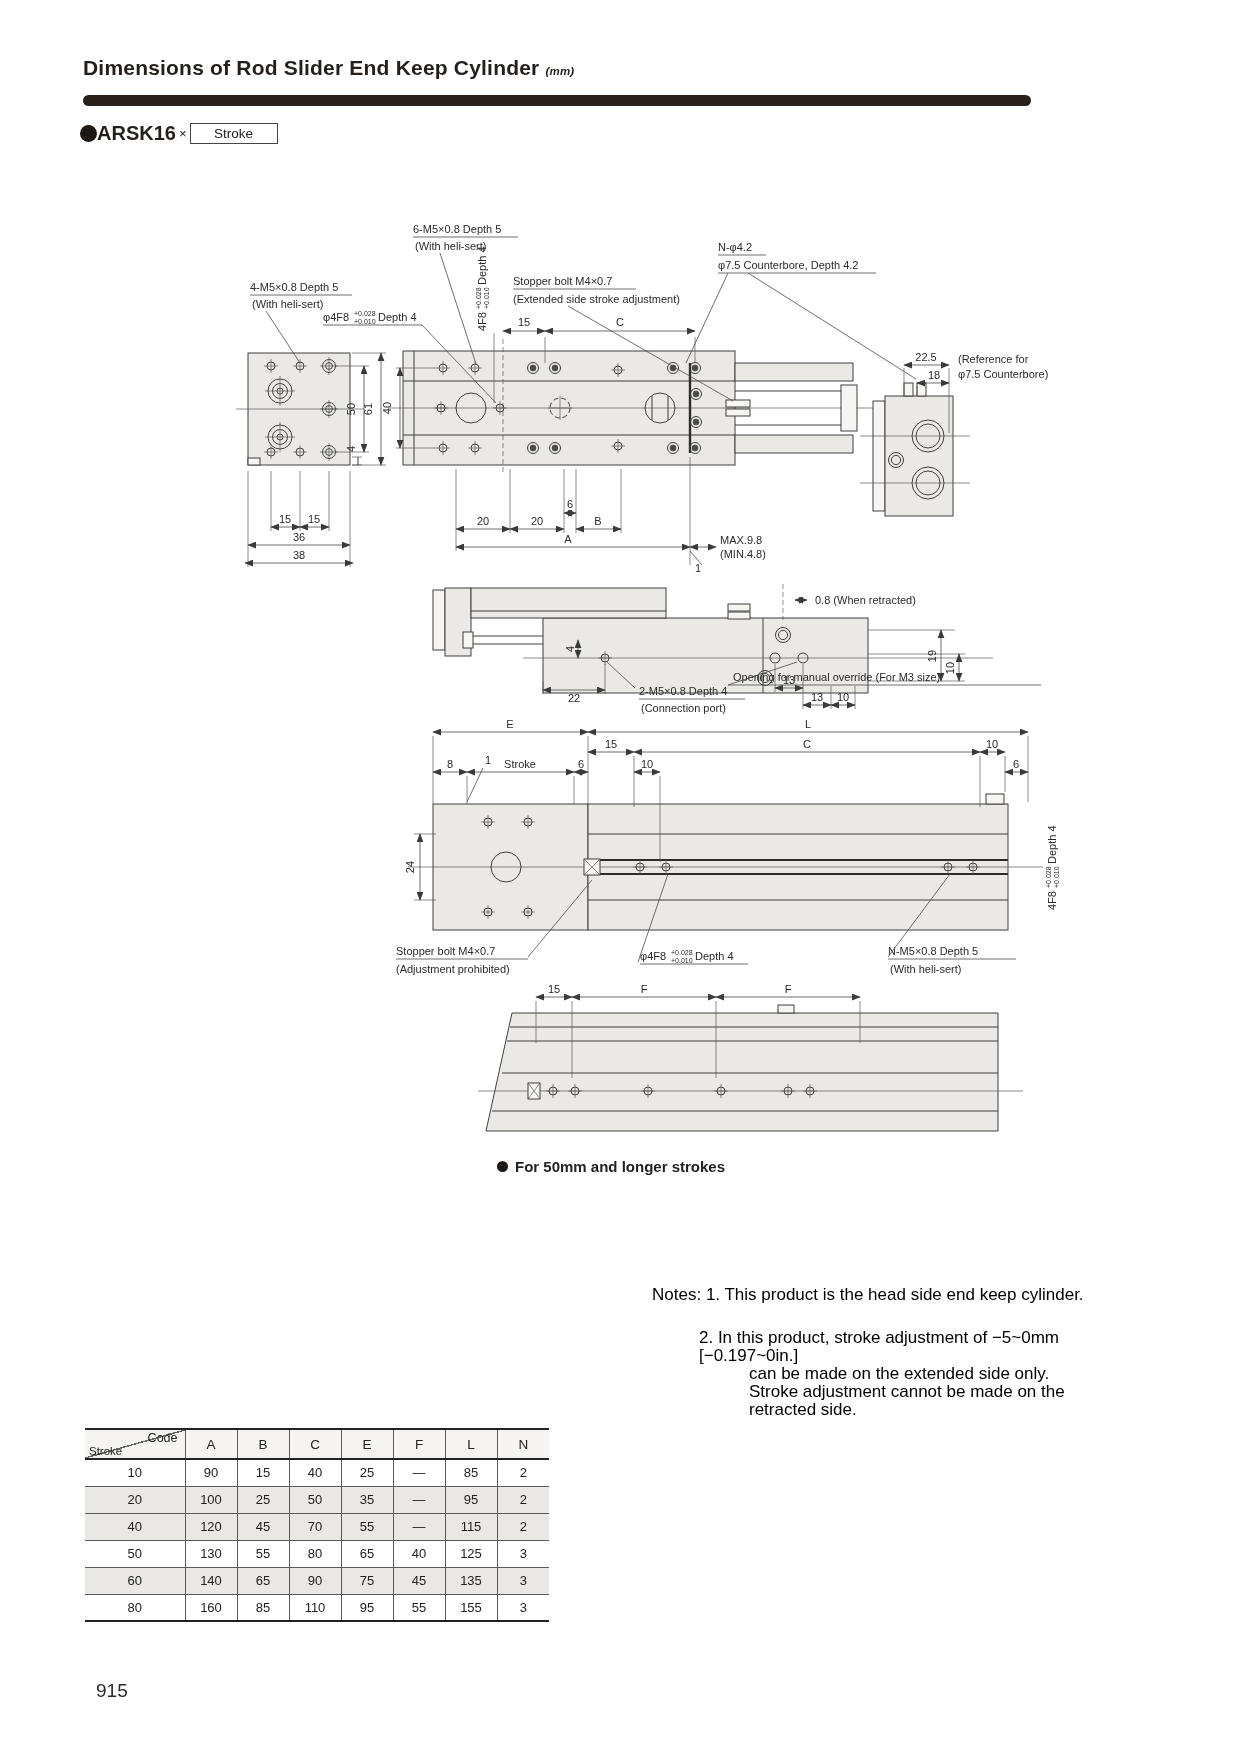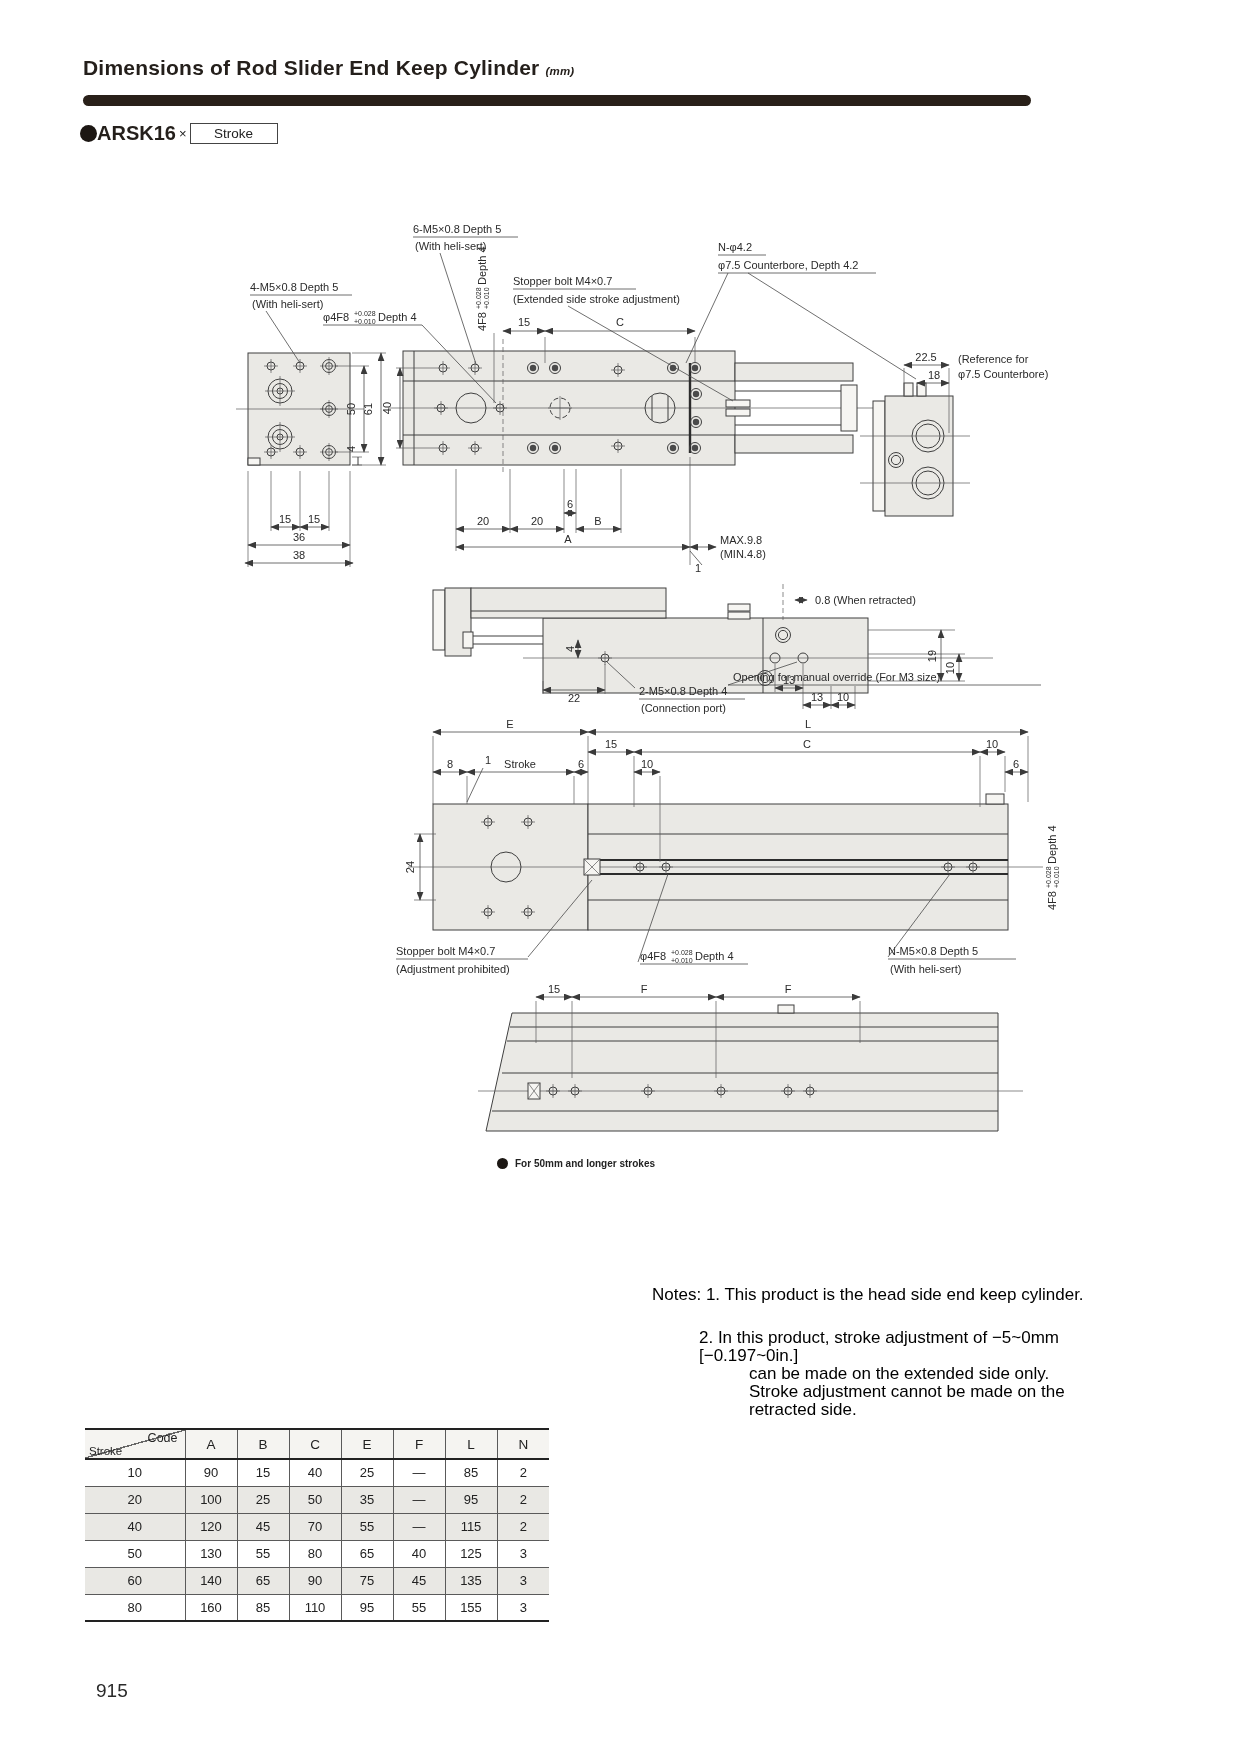--- a/index.html
+++ b/index.html
@@ -30,21 +30,21 @@
   .fillw { fill:#f6f5f2; stroke:#3f3f3f; stroke-width:1; }
   .ext { stroke:#5a5a5a; stroke-width:.7; fill:none; }
   .dim { stroke:#4a4a4a; stroke-width:.8; fill:none;
          marker-start:url(#arr); marker-end:url(#arr); }
   .ldr { stroke:#4a4a4a; stroke-width:.8; fill:none; }
   .dash { stroke-dasharray:5 3; }
   .dkh { fill:#4a4a4a; }
 
   
   .caption { left:497px; top:1158px; display:flex; align-items:center; gap:7px;
-             font-size:10px; font-weight:bold; }
+             font-size:15px; font-weight:bold; }
   .caption .bullet2 { width:11px; height:11px; border-radius:50%; background:#1c1713; }
   .notes { left:652px; top:1286px; width:480px; font-size:17px; line-height:18px; color:#000000; }
   .notes .in1 { margin-left:47px;margin-top:25px; }
   .notes .in2 { margin-left:97px; }
   .pagenum { left:96px; top:1680px; font-size:19px; color:#2a2a2a; }
 
   
   .dimtable-wrap { left:85px; top:1428px; }
   table { border-collapse:collapse; border-top:2.5px solid #222; border-bottom:2.5px solid #222; }
   th, td { border-left:1px solid #5a5a5a; text-align:center; font-size:13px; font-weight:normal; }

